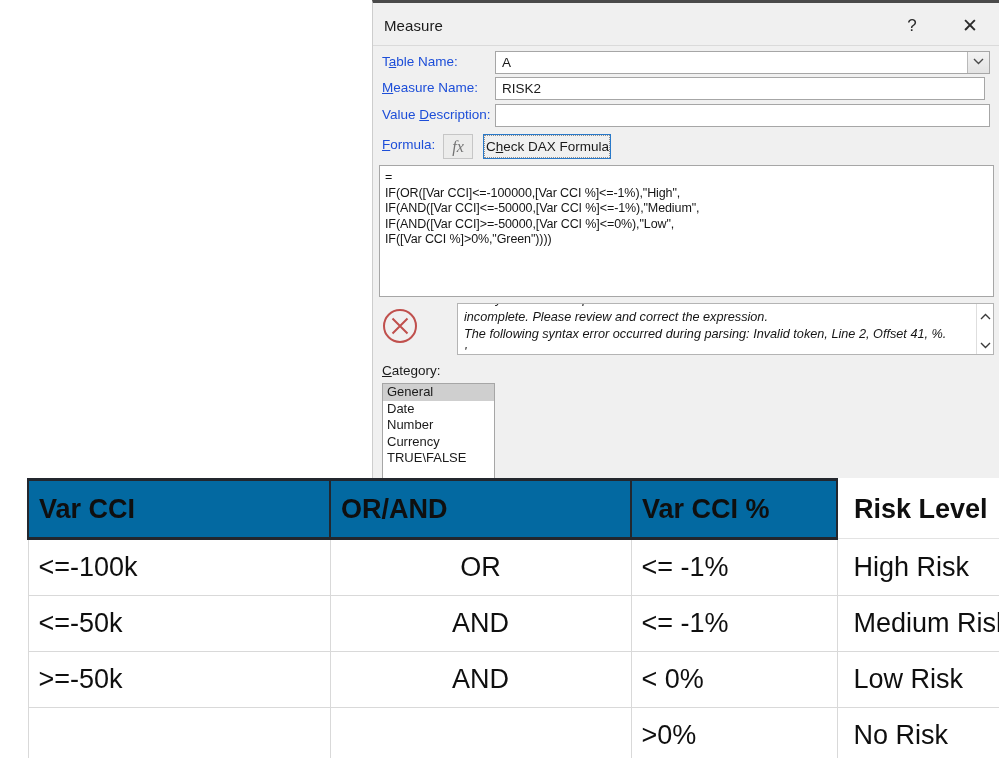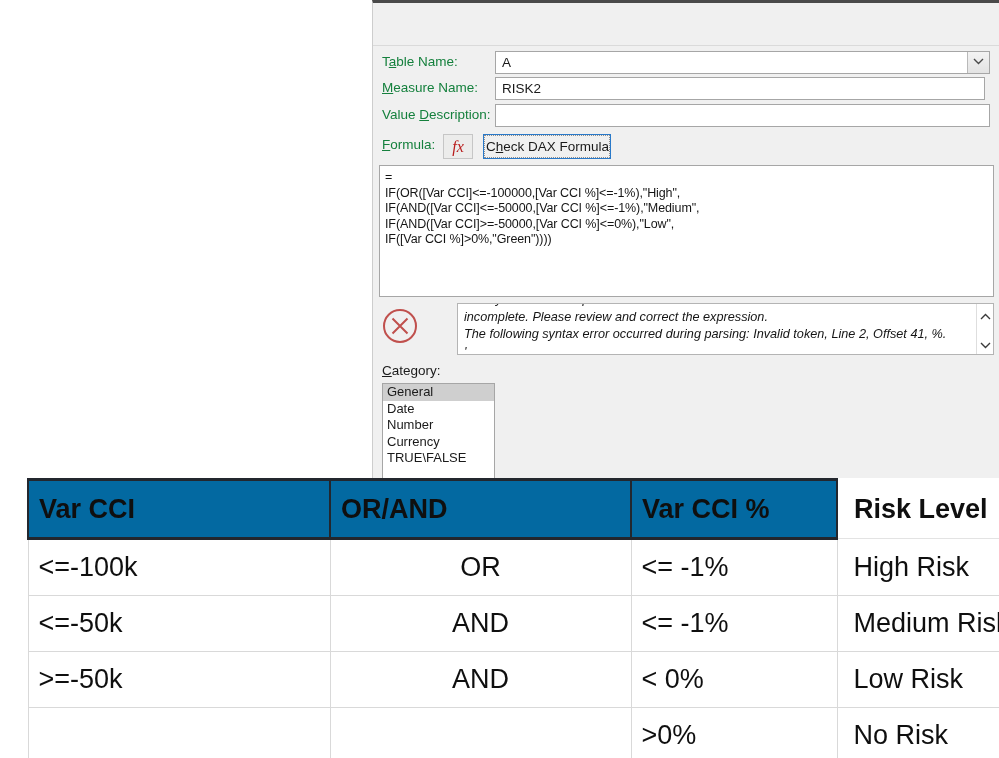--- a/index.html
+++ b/index.html
@@ -71,21 +71,21 @@
     position: absolute;
     left: 0;
     width: 100%;
     height: 24px;
   }
   .field-label {
     position: absolute;
     left: 9px;
     top: 3px;
     font-size: 13.5px;
-    color: #15803d;
+    color: #1d4ed8;
     white-space: nowrap;
   }
   .field-label u { text-decoration: underline; }
 
   .text-input {
     position: absolute;
     background: #ffffff;
     border: 1px solid #a6a6a6;
     box-sizing: border-box;
     height: 23px;
@@ -129,21 +129,21 @@
     top: 0px;
     width: 30px;
     height: 25px;
     background: #ececeb;
     border: 1px solid #c6c6c6;
     box-sizing: border-box;
     text-align: center;
     font-family: "Liberation Serif", serif;
     font-style: italic;
     font-size: 16px;
-    color: #b91c1c;
+    color: #737373;
     line-height: 23px;
     cursor: default;
   }
   #check-dax-button {
     position: absolute;
     left: 110px;
     top: 0px;
     width: 128px;
     height: 25px;
     background: #f0f0f0;
@@ -315,20 +315,25 @@
   .col-2 { width: 279px; text-align: center; }
   .col-3 { width: 184px; text-align: left; }
   .col-4 { width: 229px; text-align: left; }
   #risk-table .col-4.data-cell { padding-left: 16px; }
 </style>
 </head>
 <body>
 
 <div id="measure-dialog">
 
+  <div class="dlg-titlebar">
+    <div class="dlg-title">Measure</div>
+    <div class="title-btn" id="help-button">?</div>
+    <div class="title-btn" id="close-button">✕</div>
+  </div>
   <div class="dlg-sep"></div>
 
   <div class="field-row" id="table-name-row">
     <div class="field-label"><span>T</span><u>a</u><span>ble Name:</span></div>
     <div class="text-input" id="table-name-input">A</div>
     <div id="table-name-dropdown">
       <svg width="11" height="7" viewBox="0 0 11 7">
           <path d="M1 1 L5.5 5.5 L10 1" stroke="#4a4a4a" stroke-width="1.4" fill="none"></path>
         </svg>
     </div>

